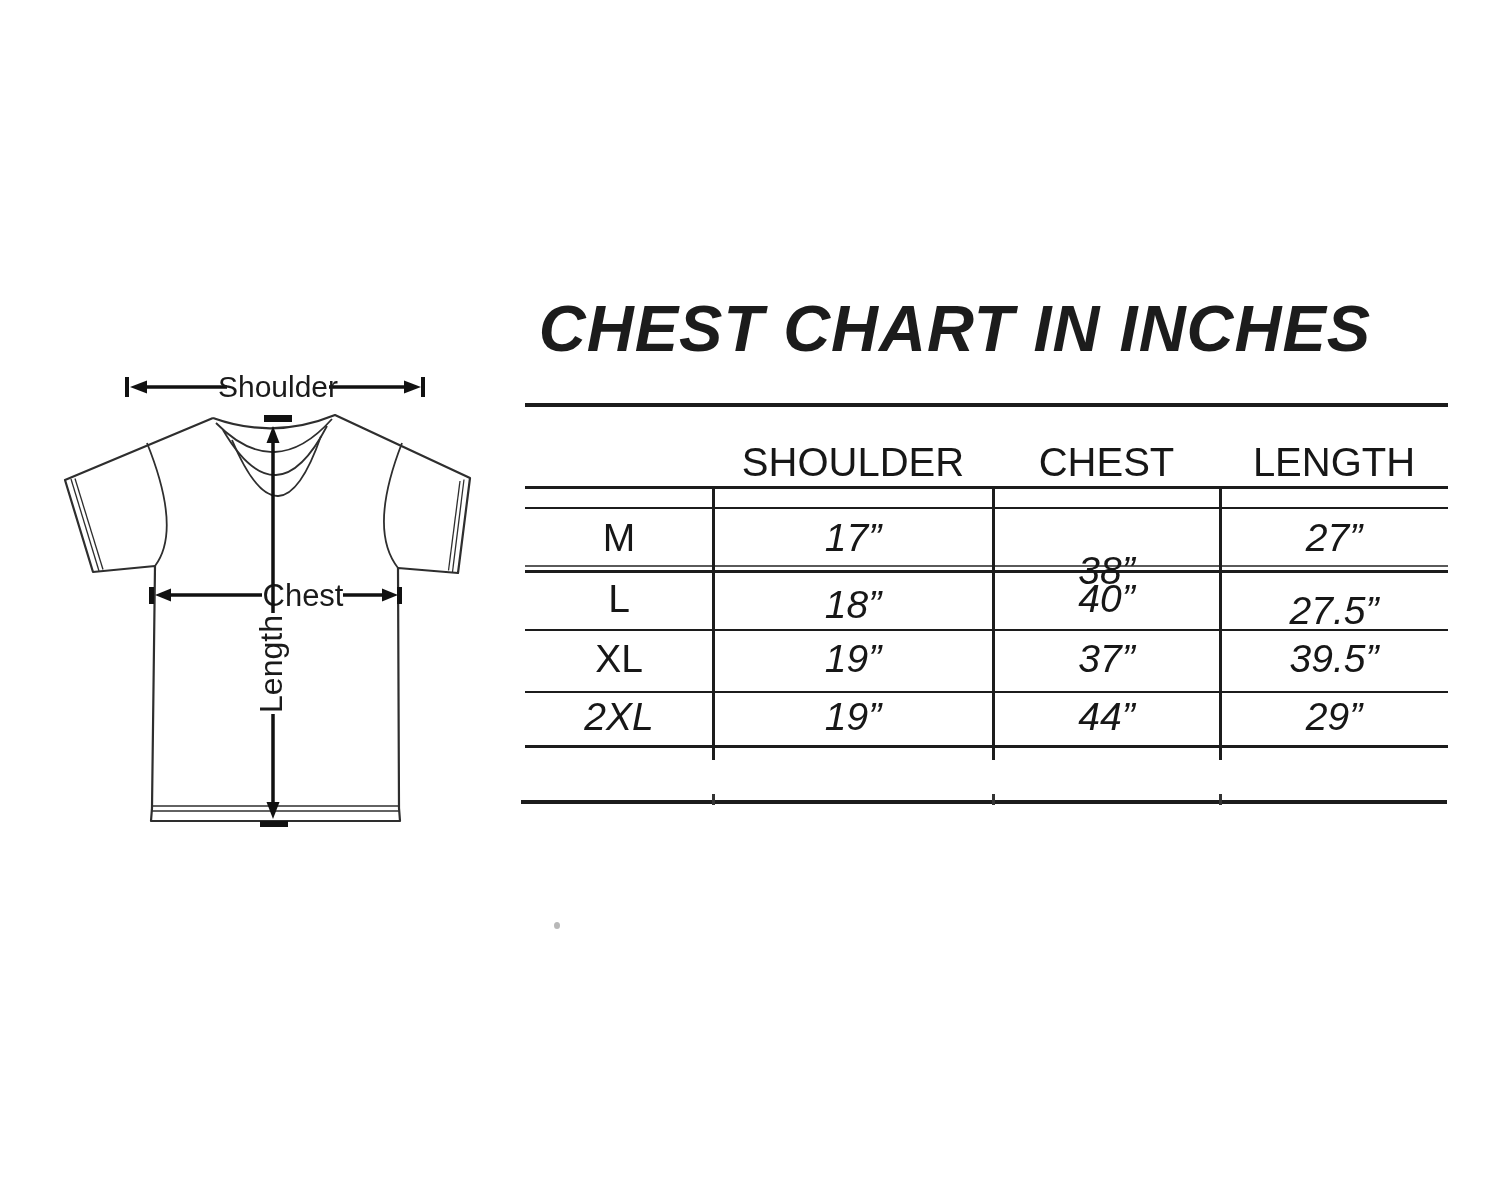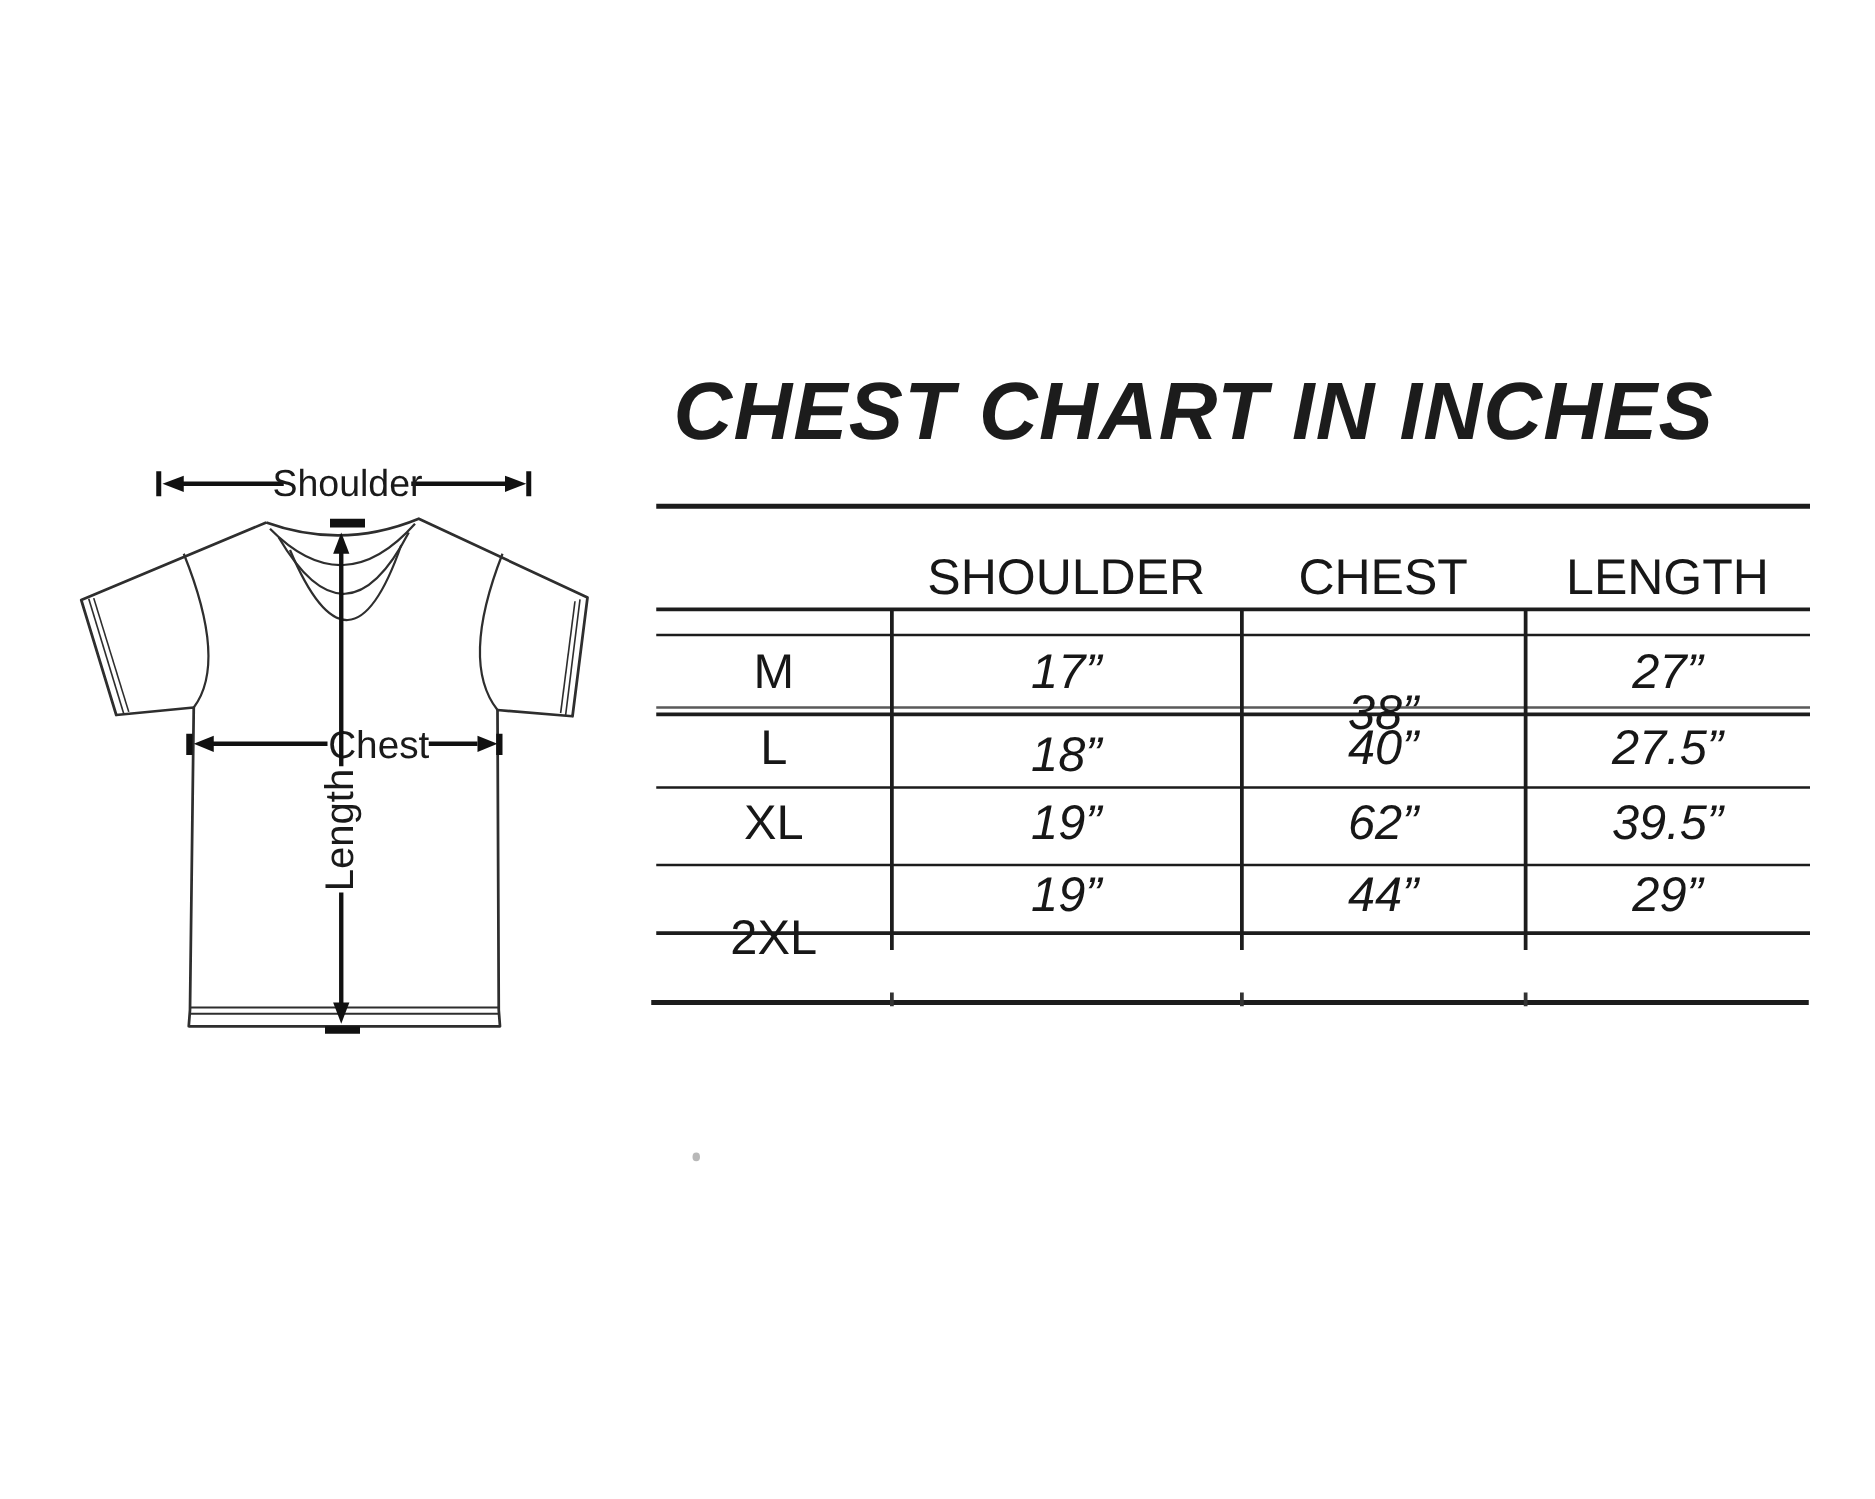--- a/index.html
+++ b/index.html
@@ -122,32 +122,32 @@
     <div class="cell c0" style="top:515px;">M</div>
     <div class="cell c1 val" style="top:515px;">17”</div>
     <div class="cell c2 val" style="top:515px;margin-top:33px;">38”</div>
     <div class="cell c3 val" style="top:515px;">27”</div>
   </div>
 
   <div>
     <div class="cell c0" style="top:576px;">L</div>
     <div class="cell c1 val" style="top:582px;">18”</div>
     <div class="cell c2 val" style="top:576px;">40”</div>
-    <div class="cell c3 val" style="top:576px;">27.5”</div>
+    <div class="cell c3 val" style="top:588px;">27.5”</div>
   </div>
 
   <div>
     <div class="cell c0" style="top:636px;">XL</div>
     <div class="cell c1 val" style="top:636px;">19”</div>
-    <div class="cell c2 val" style="top:636px;">62”</div>
+    <div class="cell c2 val" style="top:636px;">37”</div>
     <div class="cell c3 val" style="top:636px;">39.5”</div>
   </div>
 
   <div>
-    <div class="cell c0" style="top:728px;">2XL</div>
+    <div class="cell c0" style="top:694px;font-style:italic;">2XL</div>
     <div class="cell c1 val" style="top:694px;">19”</div>
     <div class="cell c2 val" style="top:694px;">44”</div>
     <div class="cell c3 val" style="top:694px;font-style:italic;">29”</div>
   </div>
 
   <div class="speck"></div>
 
 </div>
 
 </body></html>

